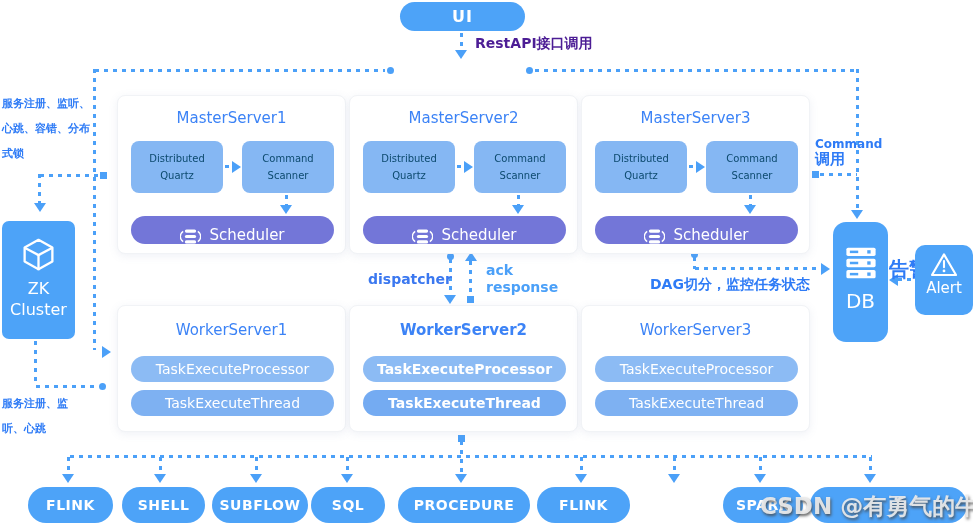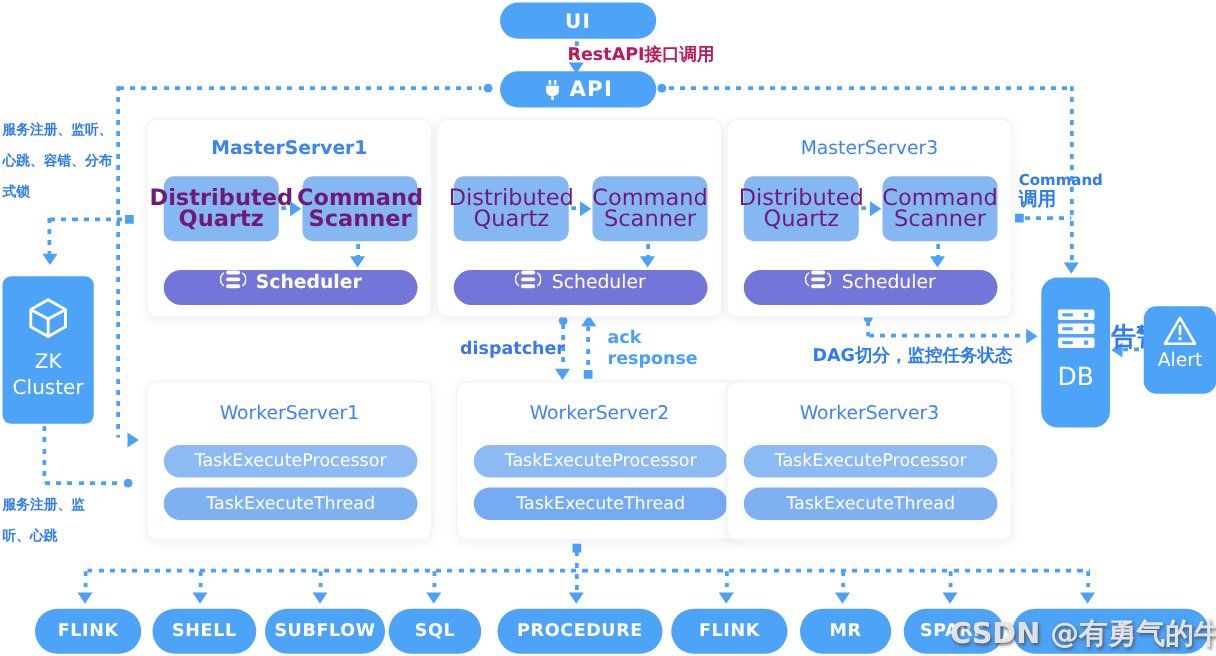--- a/index.html
+++ b/index.html
@@ -26,25 +26,25 @@
   .bluebox  { position:absolute; background:#4DA3F8; color:#fff; border-radius:13px;
               display:flex; flex-direction:column; align-items:center; text-align:center; }
 
   
   .row3 { position:absolute; left:117px; width:693px; }
   .card { position:absolute; width:229px; background:#fff; border:1px solid #f1f3f6;
           border-radius:8px; box-shadow:0 2px 8px rgba(120,140,180,.12); }
   .card-title { position:absolute; top:13px; width:100%; text-align:center;
                 color:#3C83F6; font-size:15px; }
   .inner-box { position:absolute; top:45px; width:92px; height:52px; background:#85B7F3;
-               border-radius:8px; color:#701a75; font-size:18px; line-height:17px;
+               border-radius:8px; color:#0c4a6e; font-size:10px; line-height:17px;
                display:flex; align-items:center; justify-content:center; text-align:center; }
   .sched { position:absolute; left:13px; top:120px; width:203px; height:28px;
            background:#7376D8; border-radius:14px; color:#fff; font-size:15px;
-           display:flex; align-items:flex-start; justify-content:center; gap:8px; }
+           display:flex; align-items:flex-end; justify-content:center; gap:8px; }
   .wpill { position:absolute; left:13px; width:203px; height:26px; border-radius:13px;
            color:#fff; font-size:14px; display:flex; align-items:center; justify-content:center; }
 
   
   .lbl { position:absolute; color:#2E7BF6; font-weight:bold; font-size:14px; white-space:nowrap; }
   .cn  { font-size:11px; line-height:25px; white-space:normal; }
 
   
   .task-pill { position:absolute; top:487px; height:36px; background:#4DA3F8; border-radius:18px;
                color:#fff; font-size:14px; font-weight:bold; letter-spacing:.5px;
@@ -114,57 +114,49 @@
   <div class="arr arr-down" style="left:341px;top:474px;"></div>
   <div class="vl" style="left:580px;top:457px;height:17px;"></div>
   <div class="arr arr-down" style="left:575px;top:474px;"></div>
   <div class="vl" style="left:673px;top:457px;height:17px;"></div>
   <div class="arr arr-down" style="left:668px;top:474px;"></div>
   <div class="vl" style="left:759px;top:457px;height:17px;"></div>
   <div class="arr arr-down" style="left:754px;top:474px;"></div>
   <div class="vl" style="left:869px;top:457px;height:17px;"></div>
   <div class="arr arr-down" style="left:864px;top:474px;"></div>
 
-  <div class="lbl" style="left:454px;top:35px;color:#be185d;">RestAPI接口调用</div>
+  <div class="lbl" style="left:475px;top:35px;color:#4c1d95;">RestAPI接口调用</div>
   <div class="lbl cn" style="left:2px;top:91px;width:93px;">服务注册、监听、心跳、容错、分布式锁</div>
   <div class="lbl" style="left:368px;top:271px;color:#3B78F0;">dispatcher</div>
   <div class="lbl" style="left:486px;top:262px;width:72px;color:#4BA0F8;white-space:normal;line-height:17px;">ack response</div>
   <div class="lbl" style="left:650px;top:276px;">DAG切分，监控任务状态</div>
   <div class="lbl" style="left:815px;top:137px;font-size:12px;">Command</div>
   <div class="lbl" style="left:815px;top:150px;font-size:15px;">调用</div>
   <div class="lbl" style="left:889px;top:256px;font-size:20px;">告警</div>
   <div class="lbl cn" style="left:2px;top:391px;width:85px;">服务注册、监听、心跳</div>
 
   <div class="bluepill" style="left:400px;top:2px;width:125px;height:29px;">
     <span>UI</span>
   </div>
 
-  <div class="bluepill" style="left:400px;top:57px;width:125px;height:29px;font-size:17px;">
-    <span style="display:flex;">
-      <svg width="14" height="16" viewBox="0 0 15 17">
-          <path fill="#fff" d="M4.2 0h2.1v4H4.2zM8.7 0h2.1v4H8.7zM2 4.8h11v4.6a4.3 4.3 0 0 1-4.3 4.3H6.3A4.3 4.3 0 0 1 2 9.4zM6.4 13.9h2.2V17H6.4z"></path>
-        </svg>
-    </span>
-    <span>API</span>
-  </div>
 
   <div class="bluebox" style="left:2px;top:221px;width:73px;height:118px;border-radius:7px;">
     <span style="margin-top:15px;display:flex;">
       <svg width="37" height="37" viewBox="0 0 24 24" fill="none" stroke="#fff" stroke-width="1.5" stroke-linejoin="round">
         <path d="M21 16.5v-9L12 2.5l-9 5v9l9 5 9-5z"></path>
         <path d="M3.3 7.8 12 12.4l8.7-4.6"></path>
         <path d="M12 22.2V12.4"></path>
       </svg>
     </span>
     <span style="margin-top:5px;width:62px;font-size:16px;line-height:21px;">ZK Cluster</span>
   </div>
 
   <div class="row3" style="top:95px;height:160px;">
 
-    <div class="card" style="left:0;height:159px;font-weight:bold;">
+    <div class="card" style="left:0;height:159px;">
       <div class="card-title">MasterServer1</div>
       <div class="inner-box" style="left:13px;">Distributed Quartz</div>
       <div class="hl" style="left:107px;top:69px;width:9px;"></div>
       <div class="arr arr-right" style="left:114px;top:65px;"></div>
       <div class="inner-box" style="left:124px;">Command Scanner</div>
       <div class="vl" style="left:167px;top:99px;height:11px;"></div>
       <div class="arr arr-down" style="left:162px;top:109px;"></div>
       <div class="sched">
         <span style="display:flex;">
           <svg width="21" height="15" viewBox="0 0 22 16">
@@ -175,20 +167,21 @@
               </g>
               <path d="M3.2 2.5A6.5 6.5 0 0 0 3.2 13.5" stroke="#fff" stroke-width="1.4" fill="none"></path>
               <path d="M18.8 2.5a6.5 6.5 0 0 1 0 11" stroke="#fff" stroke-width="1.4" fill="none"></path>
             </svg>
         </span>
         <span>Scheduler</span>
       </div>
     </div>
 
     <div class="card" style="left:232px;height:159px;">
+      <div class="card-title">MasterServer2</div>
       <div class="inner-box" style="left:13px;">Distributed Quartz</div>
       <div class="hl" style="left:107px;top:69px;width:9px;"></div>
       <div class="arr arr-right" style="left:114px;top:65px;"></div>
       <div class="inner-box" style="left:124px;">Command Scanner</div>
       <div class="vl" style="left:167px;top:99px;height:11px;"></div>
       <div class="arr arr-down" style="left:162px;top:109px;"></div>
       <div class="sched">
         <span style="display:flex;">
           <svg width="21" height="15" viewBox="0 0 22 16">
               <g fill="#fff">
@@ -260,38 +253,37 @@
   </div>
 
   <div class="row3" style="top:305px;height:127px;">
 
     <div class="card" style="left:0;height:127px;">
       <div class="card-title" style="top:15px;">WorkerServer1</div>
       <div class="wpill" style="top:50px;background:#8CBBF4;">TaskExecuteProcessor</div>
       <div class="wpill" style="top:84px;background:#7EB1F2;">TaskExecuteThread</div>
     </div>
 
-    <div class="card" style="left:248px;height:127px;">
+    <div class="card" style="left:232px;height:127px;font-weight:bold;">
       <div class="card-title" style="top:15px;">WorkerServer2</div>
       <div class="wpill" style="top:50px;background:#8CBBF4;">TaskExecuteProcessor</div>
       <div class="wpill" style="top:84px;background:#74ABF2;">TaskExecuteThread</div>
     </div>
 
     <div class="card" style="left:464px;height:127px;">
       <div class="card-title" style="top:15px;">WorkerServer3</div>
       <div class="wpill" style="top:50px;background:#8CBBF4;">TaskExecuteProcessor</div>
       <div class="wpill" style="top:84px;background:#7EB1F2;">TaskExecuteThread</div>
     </div>
   </div>
 
   <div class="task-pill" style="left:28px;width:85px;">FLINK</div>
   <div class="task-pill" style="left:122px;width:83px;">SHELL</div>
   <div class="task-pill" style="left:212px;width:96px;">SUBFLOW</div>
   <div class="task-pill" style="left:311px;width:74px;">SQL</div>
   <div class="task-pill" style="left:398px;width:132px;">PROCEDURE</div>
   <div class="task-pill" style="left:537px;width:93px;">FLINK</div>
-  <div class="task-pill" style="left:640px;width:73px;">MR</div>
   <div class="task-pill" style="left:723px;width:80px;">SPARK</div>
   <div class="task-pill" style="left:810px;width:157px;"></div>
 
   <div class="watermark">CSDN @有勇气的牛排</div>
 
 </div>
 
 </body></html>

